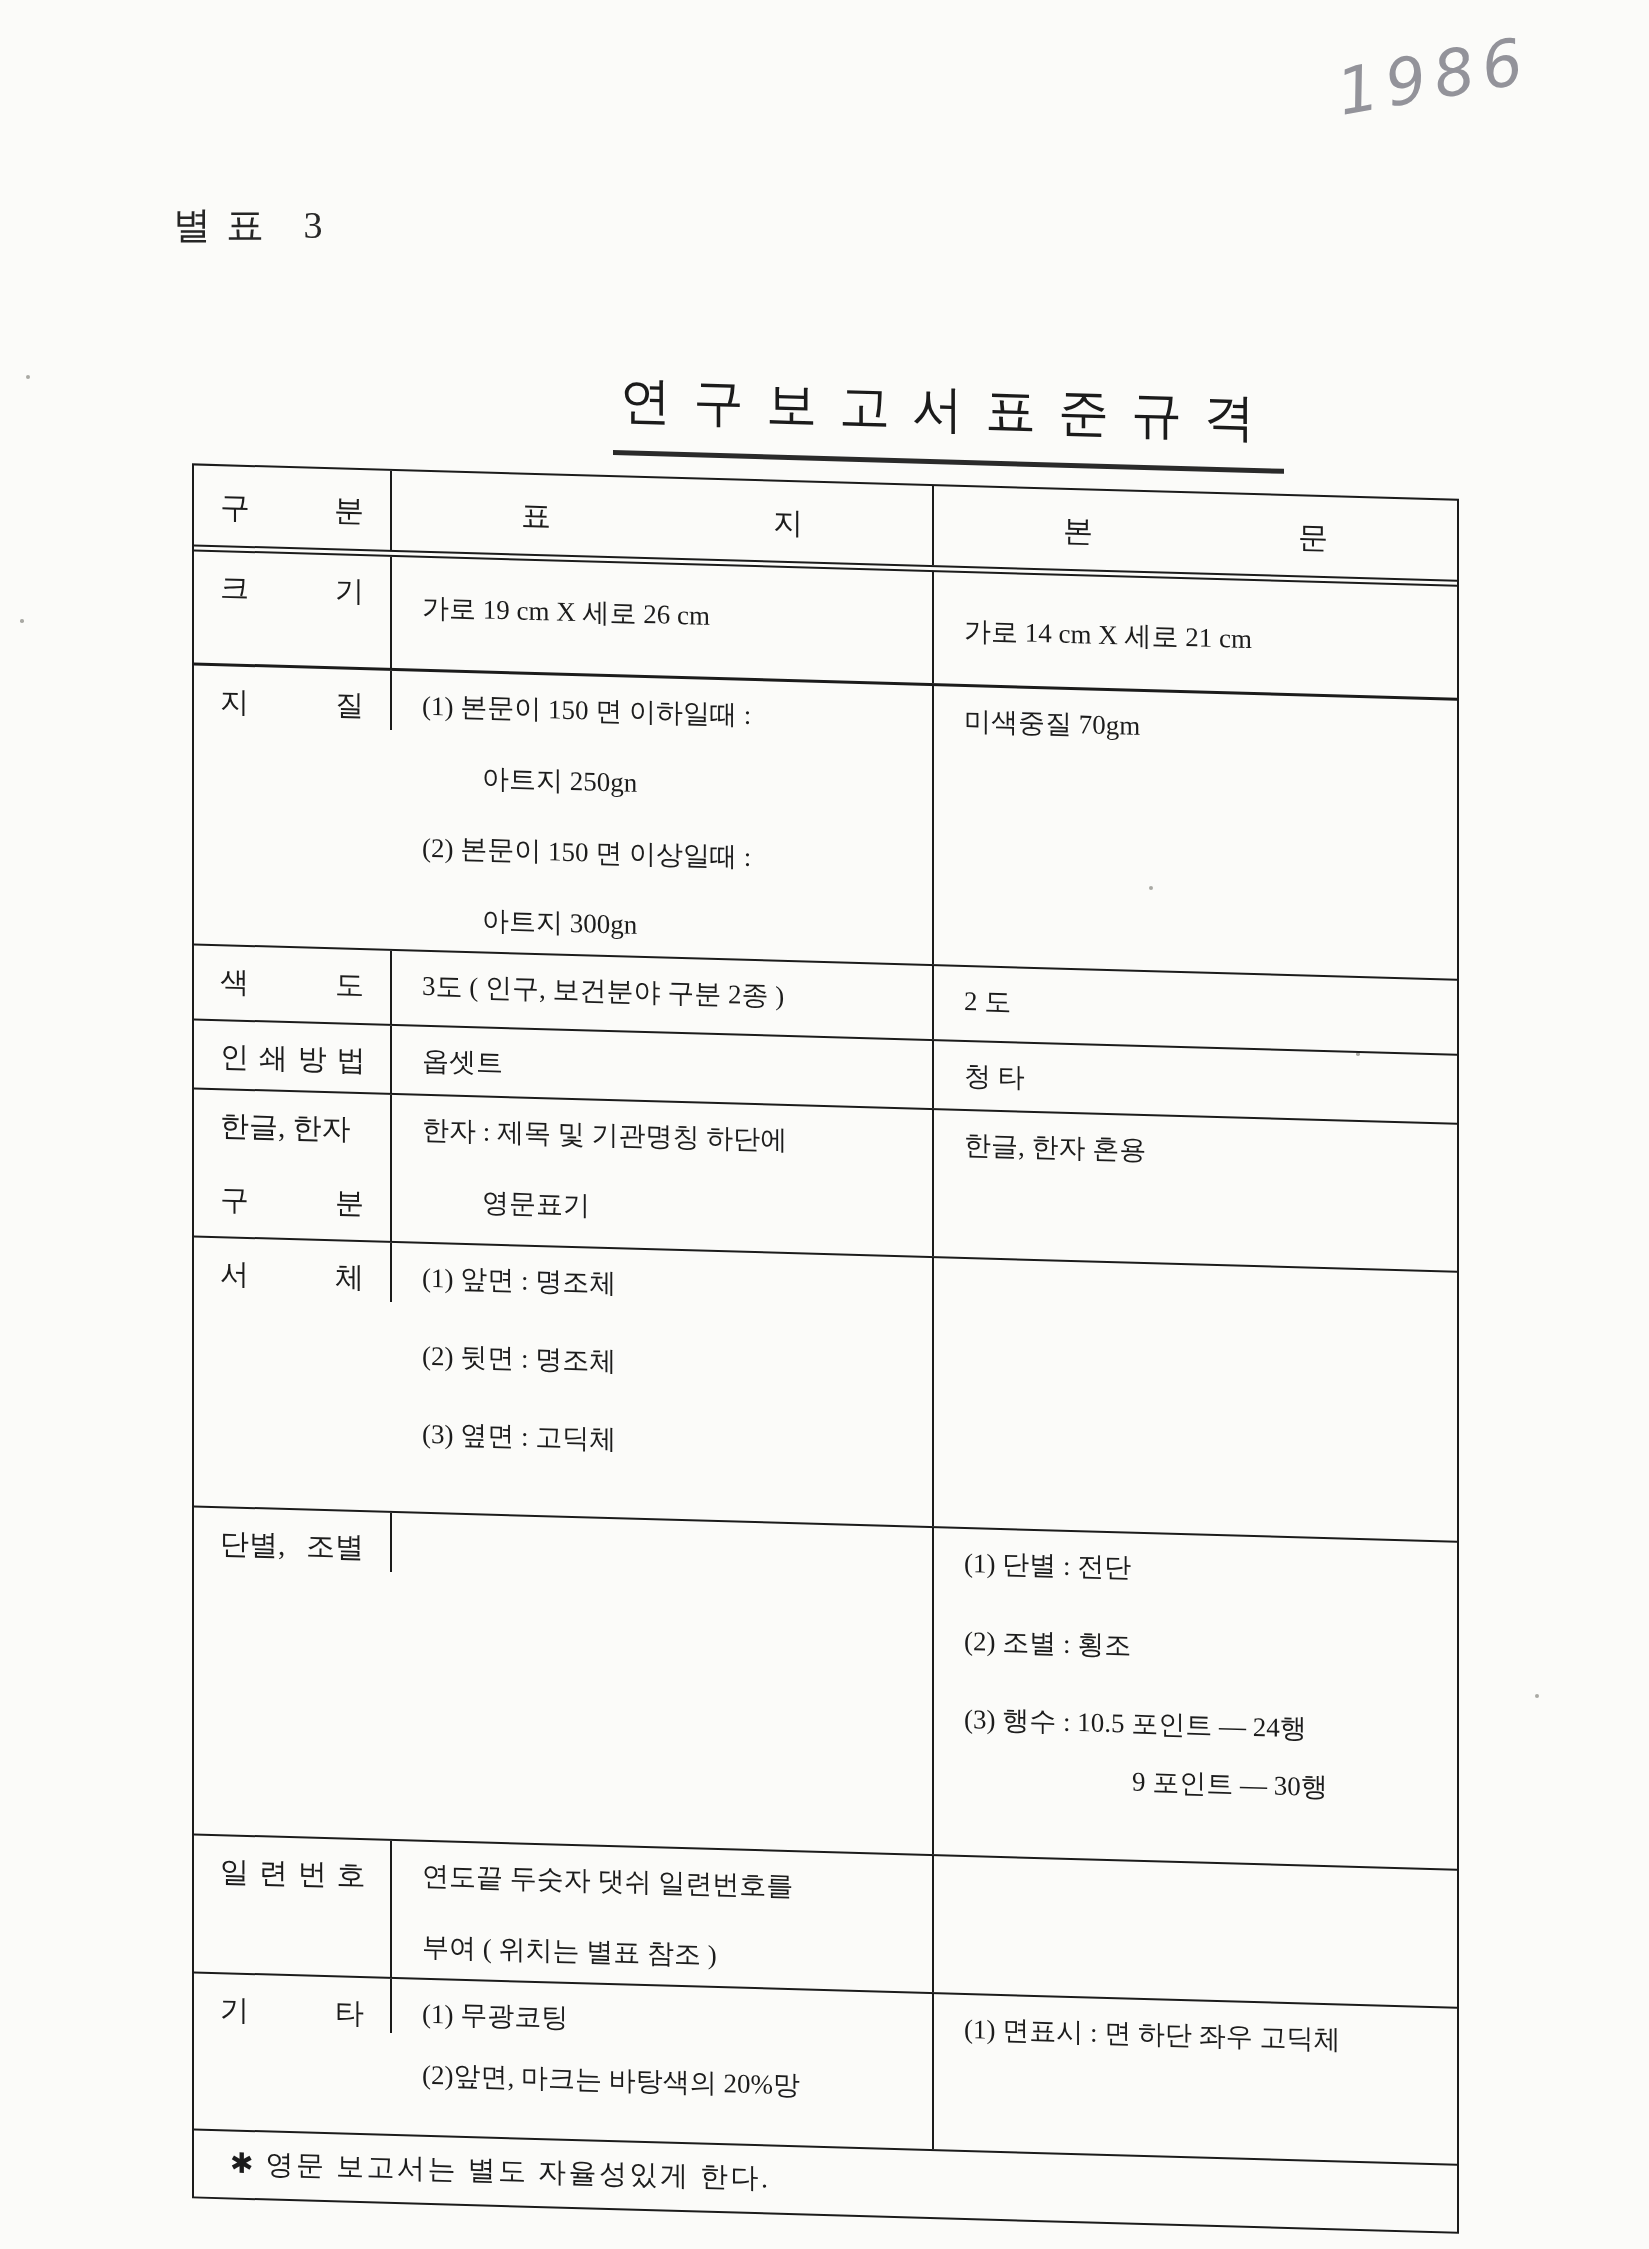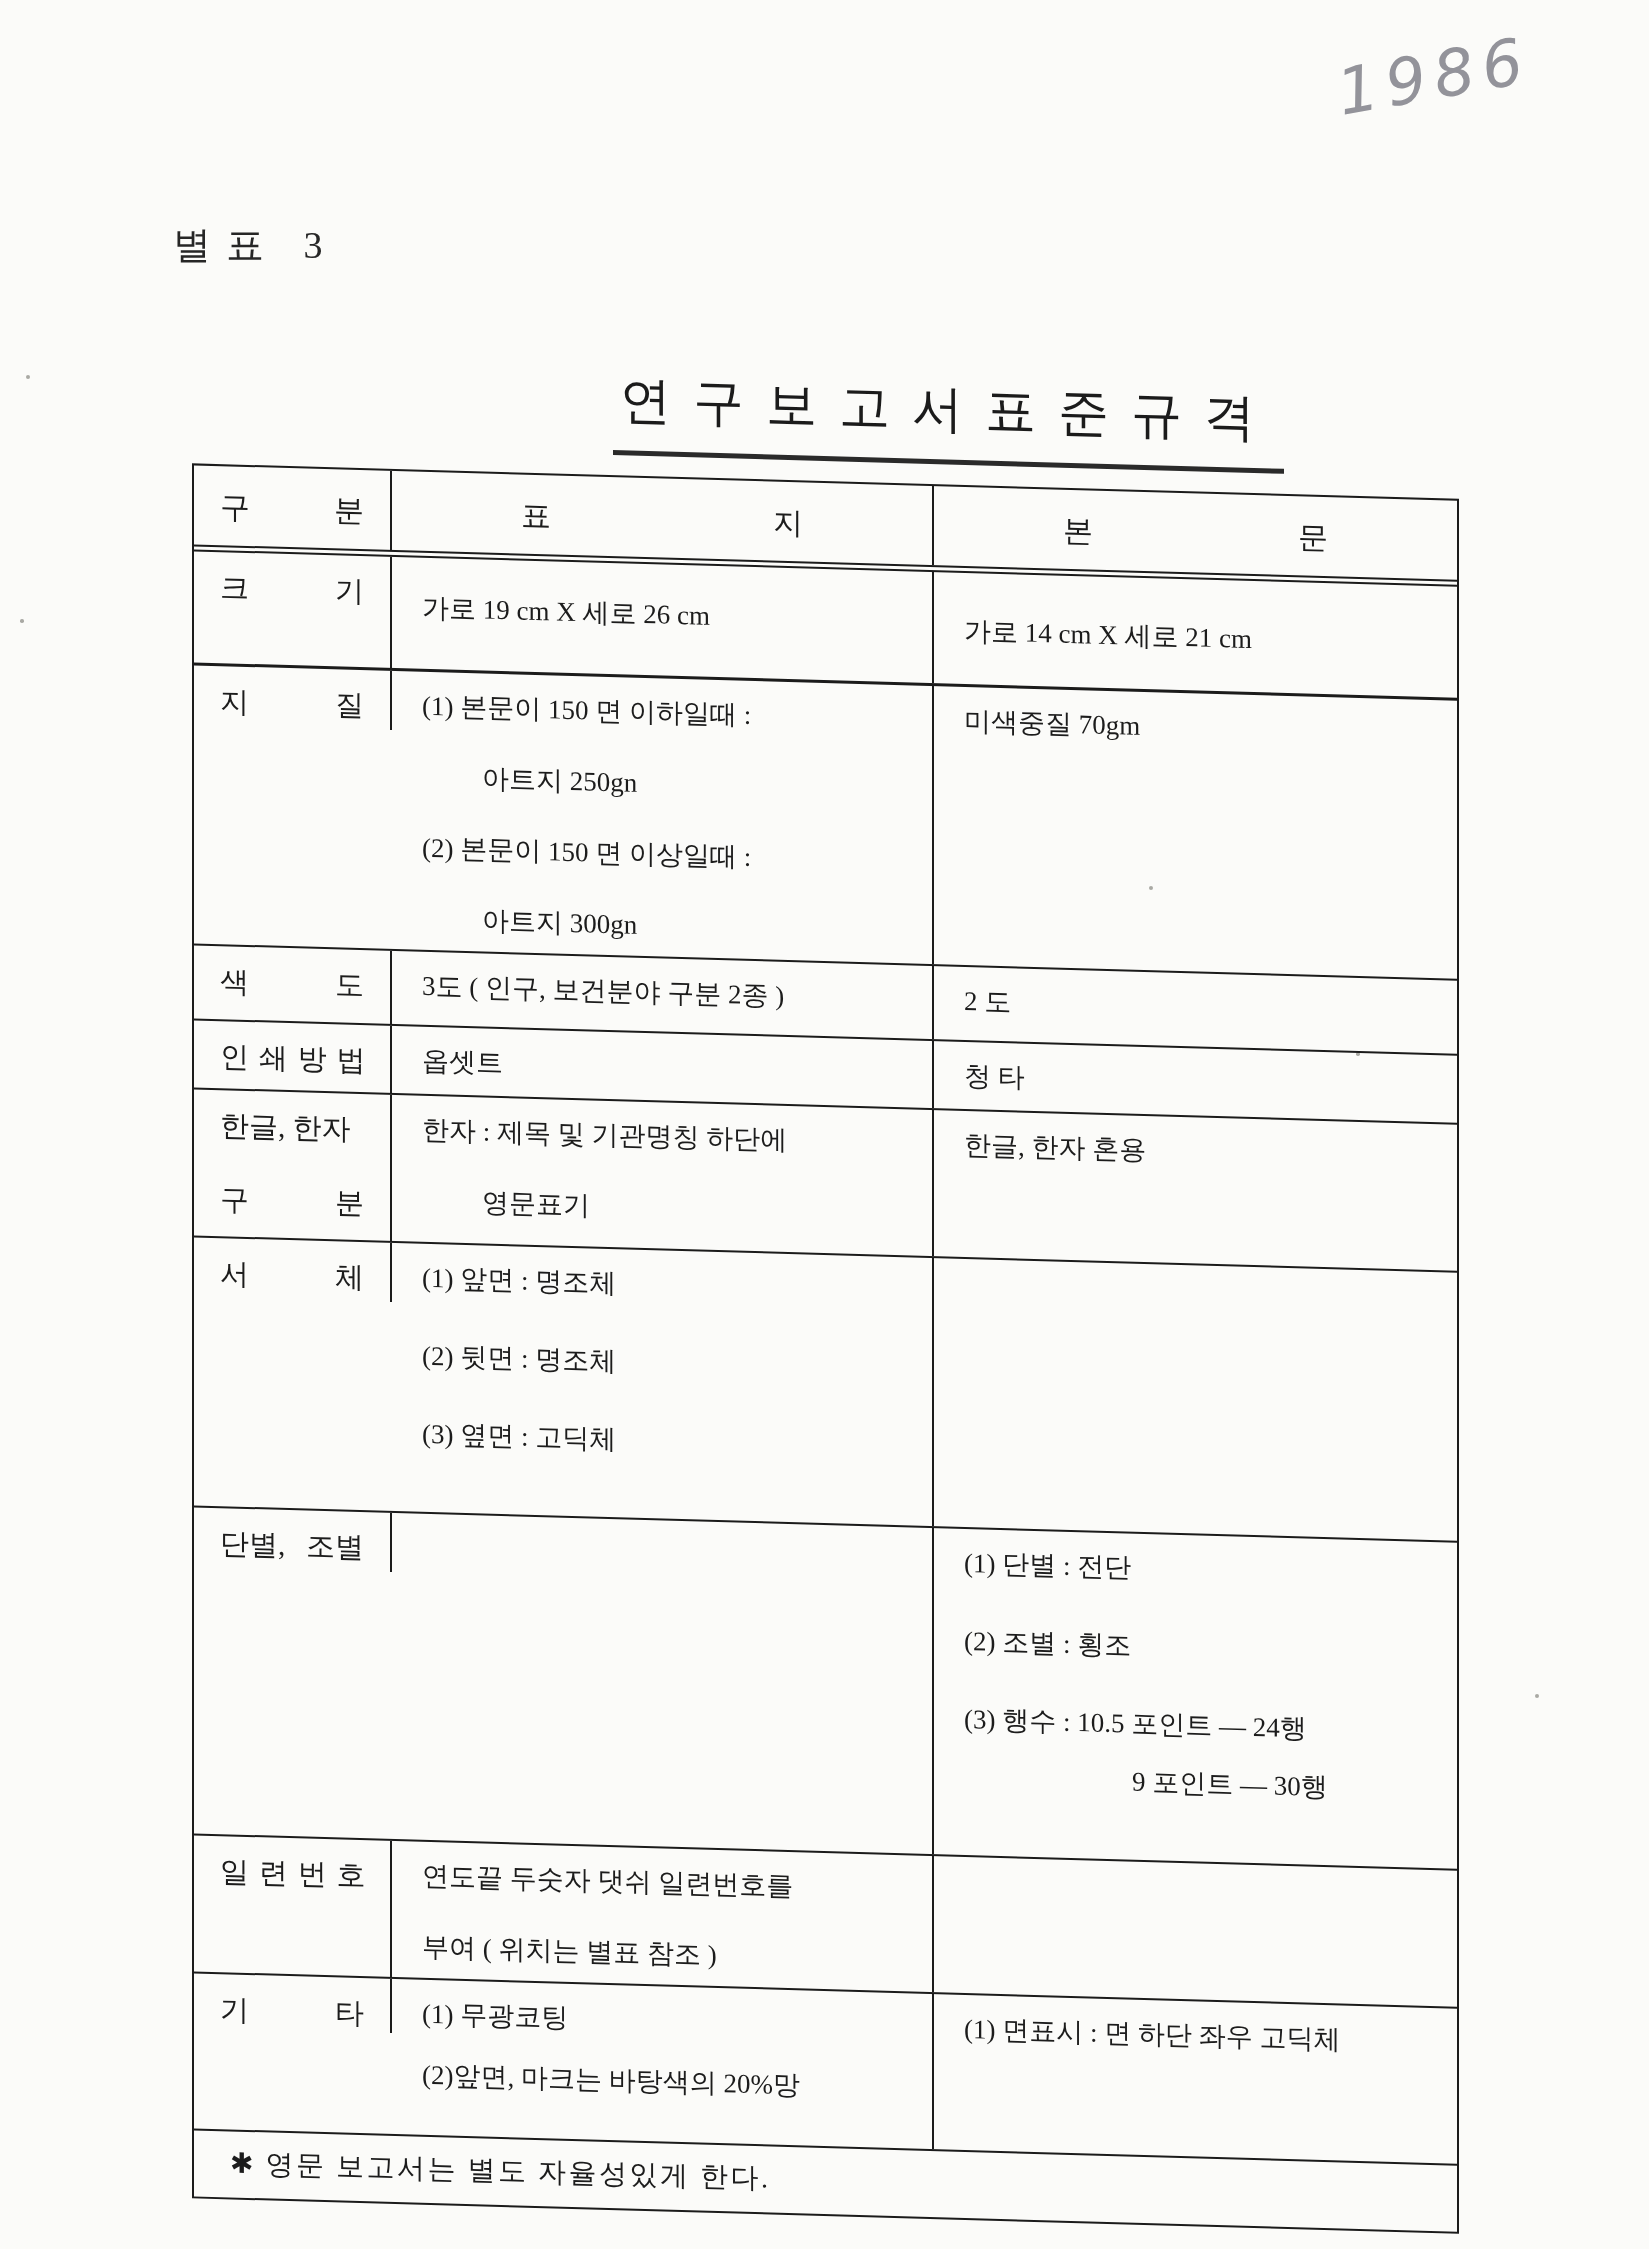--- a/index.html
+++ b/index.html
@@ -13,21 +13,21 @@
   
   .year{
     position:absolute;left:1336px;top:35px;width:247px;
     font-family:"DejaVu Sans",sans-serif;
     font-style:italic;font-size:64px;letter-spacing:8px;
     color:#93939a;transform:rotate(-10deg);
     font-weight:300;
   }
   
   .byulpyo{
-    position:absolute;left:173px;top:220px;
+    position:absolute;left:173px;top:200px;
     font-size:38px;letter-spacing:15px;color:#262626;
   }
   
   .skew{
     position:absolute;inset:0;
     transform:skewY(1.6deg);transform-origin:0 0;
   }
   .doc-title{
     position:absolute;left:613px;top:349px;
     font-size:51px;letter-spacing:22px;white-space:nowrap;

